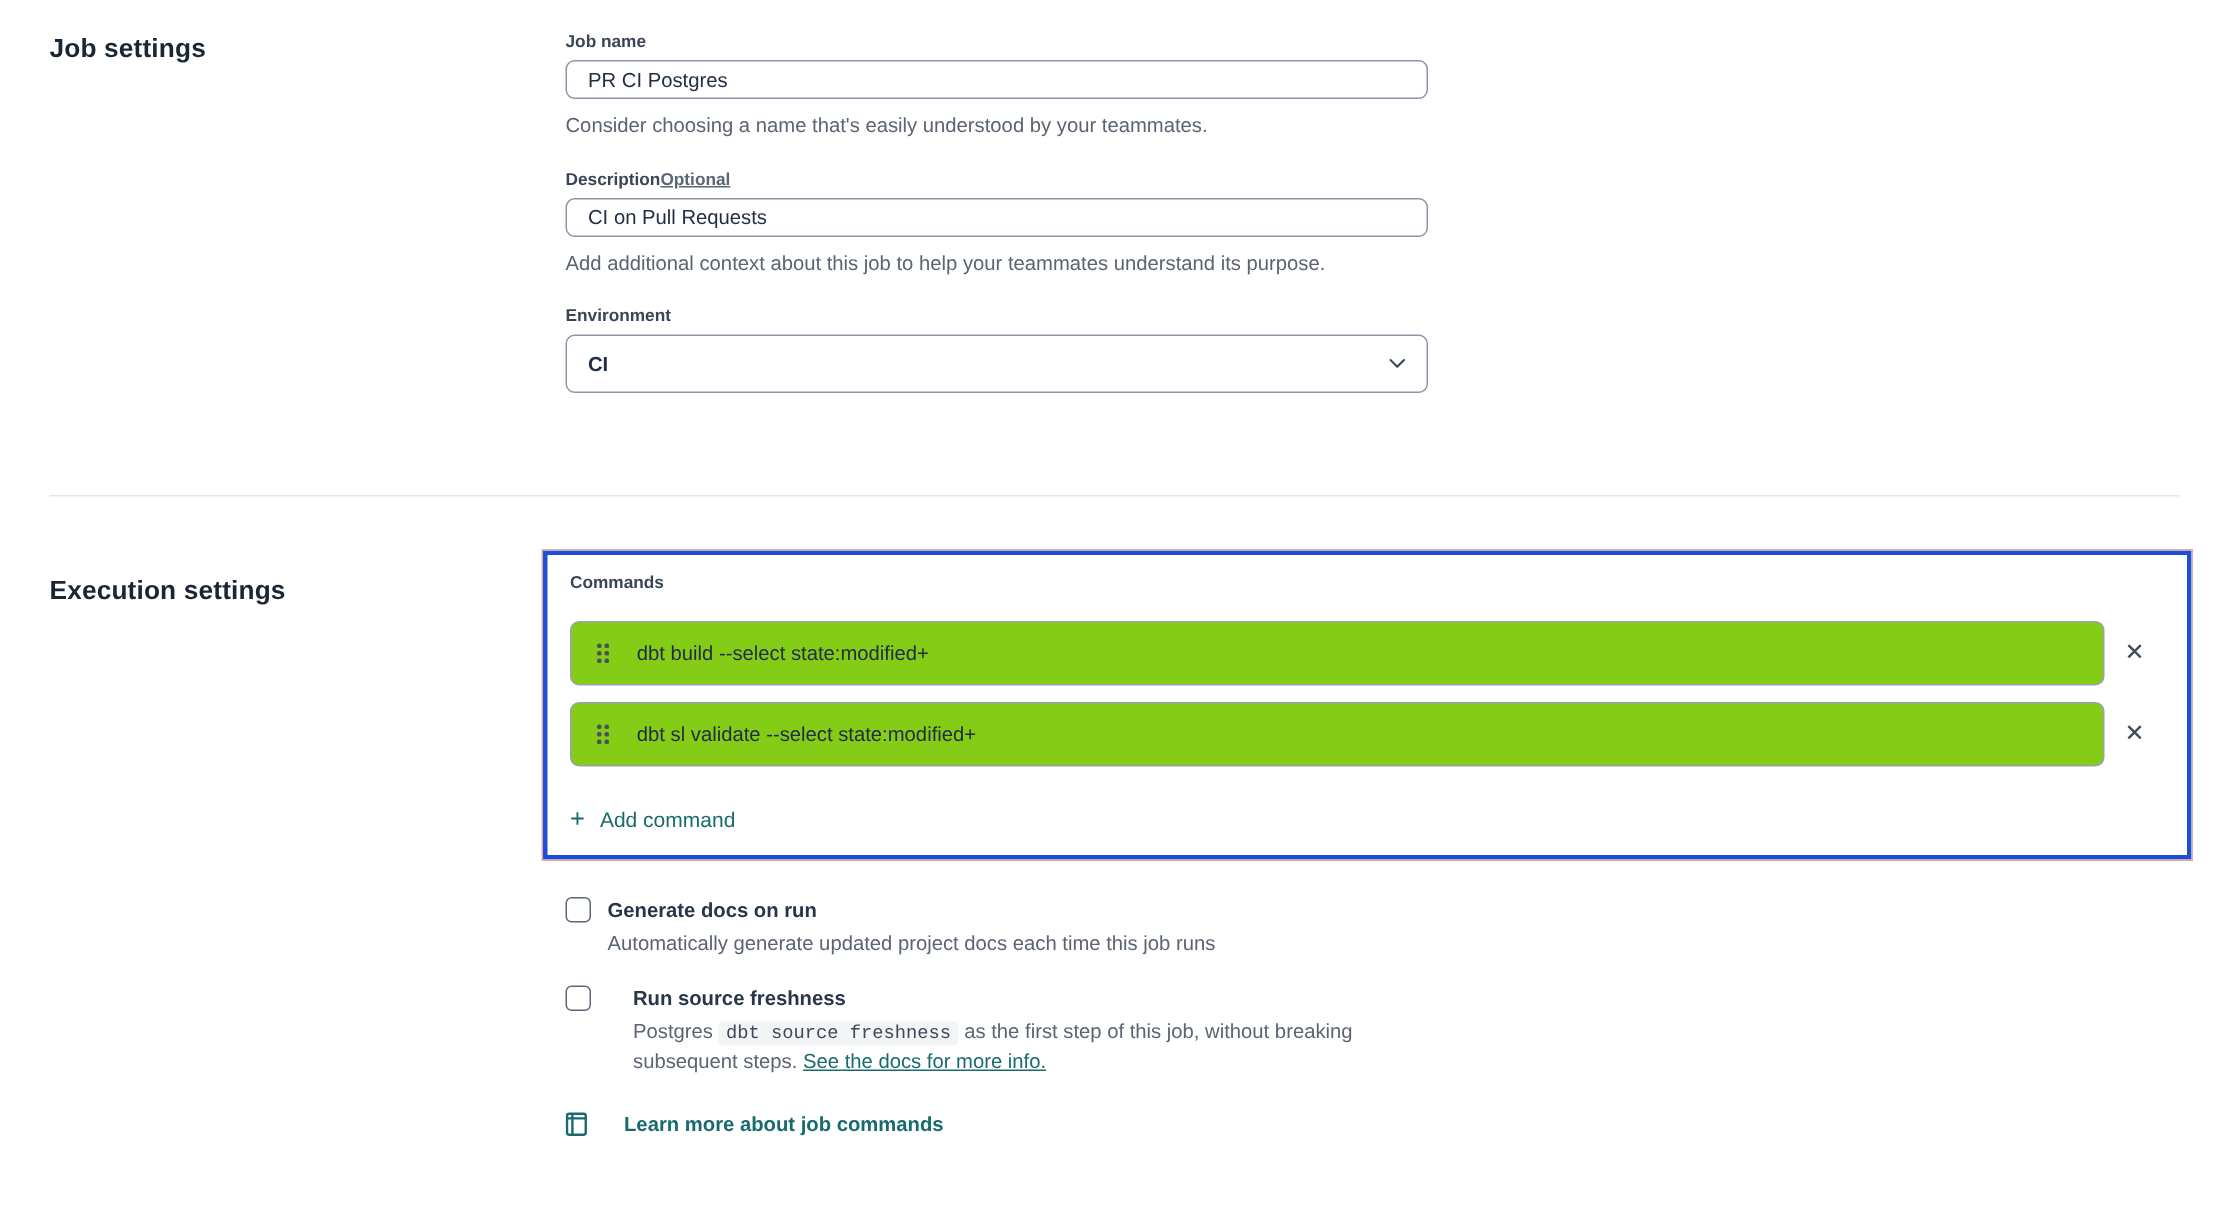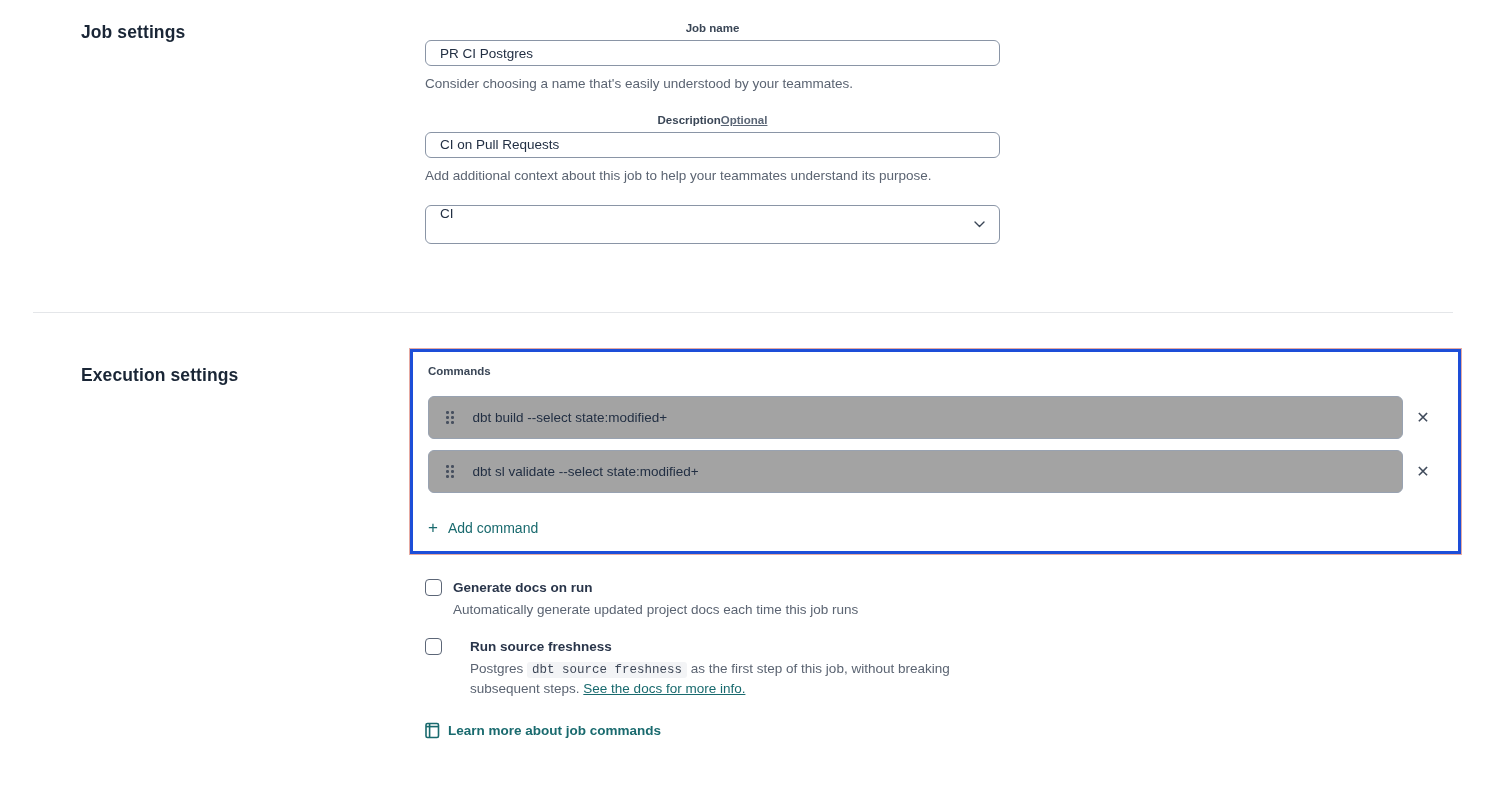--- a/index.html
+++ b/index.html
@@ -3,70 +3,70 @@
 <meta charset="utf-8">
 <style>
   * { margin: 0; padding: 0; box-sizing: border-box; }
   html, body { background: #ffffff; }
   body {
     width: 1487px; height: 804px;
     font-family: "Liberation Sans", sans-serif;
     color: #222f43;
     overflow: hidden;
   }
-  .section { display: flex; padding-left: 33px; margin-left: 48px; }
+  .section { display: flex; padding-left: 33px; }
   .section-1 { padding-top: 22px; padding-right: 34px; }
   .section-2 { padding-top: 36px; padding-right: 26px; }
   .label-col { width: 344px; flex-shrink: 0; }
   .section-title {
     font-size: 17.5px; font-weight: 700; color: #1a2636; letter-spacing: 0.1px;
   }
   .section-2 .section-title { margin-top: 16px; }
   .content-col { flex: 1; min-width: 0; }
   .content-col.narrow { max-width: 575px; }
 
   .field-group { margin-bottom: 20px; }
-  .field-label-row { display: flex; justify-content: center; margin-bottom: 6px; }
+  .field-label-row { display: flex; justify-content: flex-start; margin-bottom: 6px; }
   .field-label { font-size: 11.5px; font-weight: 700; color: #3a4656; }
   .optional-tag { font-size: 11.5px; font-weight: 700; color: #5a6575; text-decoration: underline; }
   .text-input {
     width: 100%; height: 26px;
     border: 1px solid #8a95a6; border-radius: 6px;
     padding: 0 14px; font-size: 13.5px; color: #222f43;
     font-family: "Liberation Sans", sans-serif;
     background: #fff; outline: none;
   }
   .help-text { font-size: 13.5px; color: #5b6472; margin-top: 8px; line-height: 1.45; }
 
   .select-box {
     width: 100%; height: 39px;
     border: 1px solid #8a95a6; border-radius: 6px;
     padding: 0 14px; font-size: 13.5px; color: #222f43;
-    display: flex; justify-content: space-between;
-    cursor: pointer; background: #fff;
+    display: flex; align-items: center; justify-content: space-between;
+    cursor: pointer; background: #fff; font-weight: bold;
   }
   .chevron { color: #3a4656; display: flex; align-items: center; }
 
   .divider { border: none; border-top: 1px solid #e4e6e9; margin: 0 34px 0 33px; }
   .divider-top { margin-top: 48px; }
 
   .commands-box {
     border: 3px solid #1d4ed8;
     outline: 1px solid #e5aaa2;
     margin-left: -15px;
     padding: 13px 15px 14px 15px;
     background: #fff;
   }
   .cmd-rows { margin-top: 19px; }
   .cmd-row { display: flex; align-items: center; margin-bottom: 11px; }
   .cmd-input {
     flex: 1; height: 43px;
     border: 1px solid #98a2b1; border-radius: 6px;
     display: flex; align-items: center; gap: 17px;
-    padding: 0 15px; background: #a3a3a3; cursor: text;
+    padding: 0 15px; background: #84cc16; cursor: text;
   }
   .drag-handle {
     display: grid; grid-template-columns: repeat(2, 2.5px); grid-auto-rows: 2.5px;
     gap: 2.5px; cursor: grab; padding: 4px 2px;
   }
   .drag-handle i { background: #47505f; border-radius: 50%; width: 2.5px; height: 2.5px; }
   .cmd-text { font-size: 13.5px; color: #222f43; }
   .cmd-remove {
     width: 40px; flex-shrink: 0; text-align: center;
     font-size: 16px; color: #414c5c; cursor: pointer;
@@ -89,21 +89,21 @@
   .check-label { font-size: 13.5px; font-weight: 700; color: #29354a; line-height: 1.45; cursor: pointer; }
   .check-help { font-size: 13.5px; color: #5b6472; line-height: 1.5; margin-top: 2px; }
   .code-chip {
     font-family: "Liberation Mono", "DejaVu Sans Mono", monospace;
     font-size: 12.5px; color: #3e4858; background: #f3f4f6;
     padding: 1px 5px; border-radius: 3px;
   }
   .doc-link { color: #196a6e; text-decoration: underline; cursor: pointer; }
 
   .learn-more {
-    display: inline-flex; align-items: center; gap: 8px;
+    display: inline-flex; align-items: center; gap: 24px;
     margin-top: 22px; cursor: pointer; background: none; border: none;
     color: #196a6e; font-size: 13.5px; font-weight: 700;
     font-family: "Liberation Sans", sans-serif;
   }
   .learn-more svg { display: block; }
 </style>
 </head>
 <body>
 
 <div class="section section-1">
@@ -123,20 +123,23 @@
     <div class="field-group">
       <div class="field-label-row">
         <span class="field-label">Description</span>
         <span class="optional-tag">Optional</span>
       </div>
       <input class="text-input" type="text" value="CI on Pull Requests" style="">
       <div class="help-text">Add additional context about this job to help your teammates understand its purpose.</div>
     </div>
 
     <div class="field-group">
+      <div class="field-label-row">
+        <span class="field-label">Environment</span>
+      </div>
       <div class="select-box">
         <span>CI</span>
         <span class="chevron">
           <svg width="11" height="7" viewBox="0 0 11 7">
               <polyline points="1,1 5.5,5.5 10,1" fill="none" stroke="#3a4656" stroke-width="1.4" stroke-linecap="round" stroke-linejoin="round"></polyline>
             </svg>
         </span>
       </div>
     </div>
 

